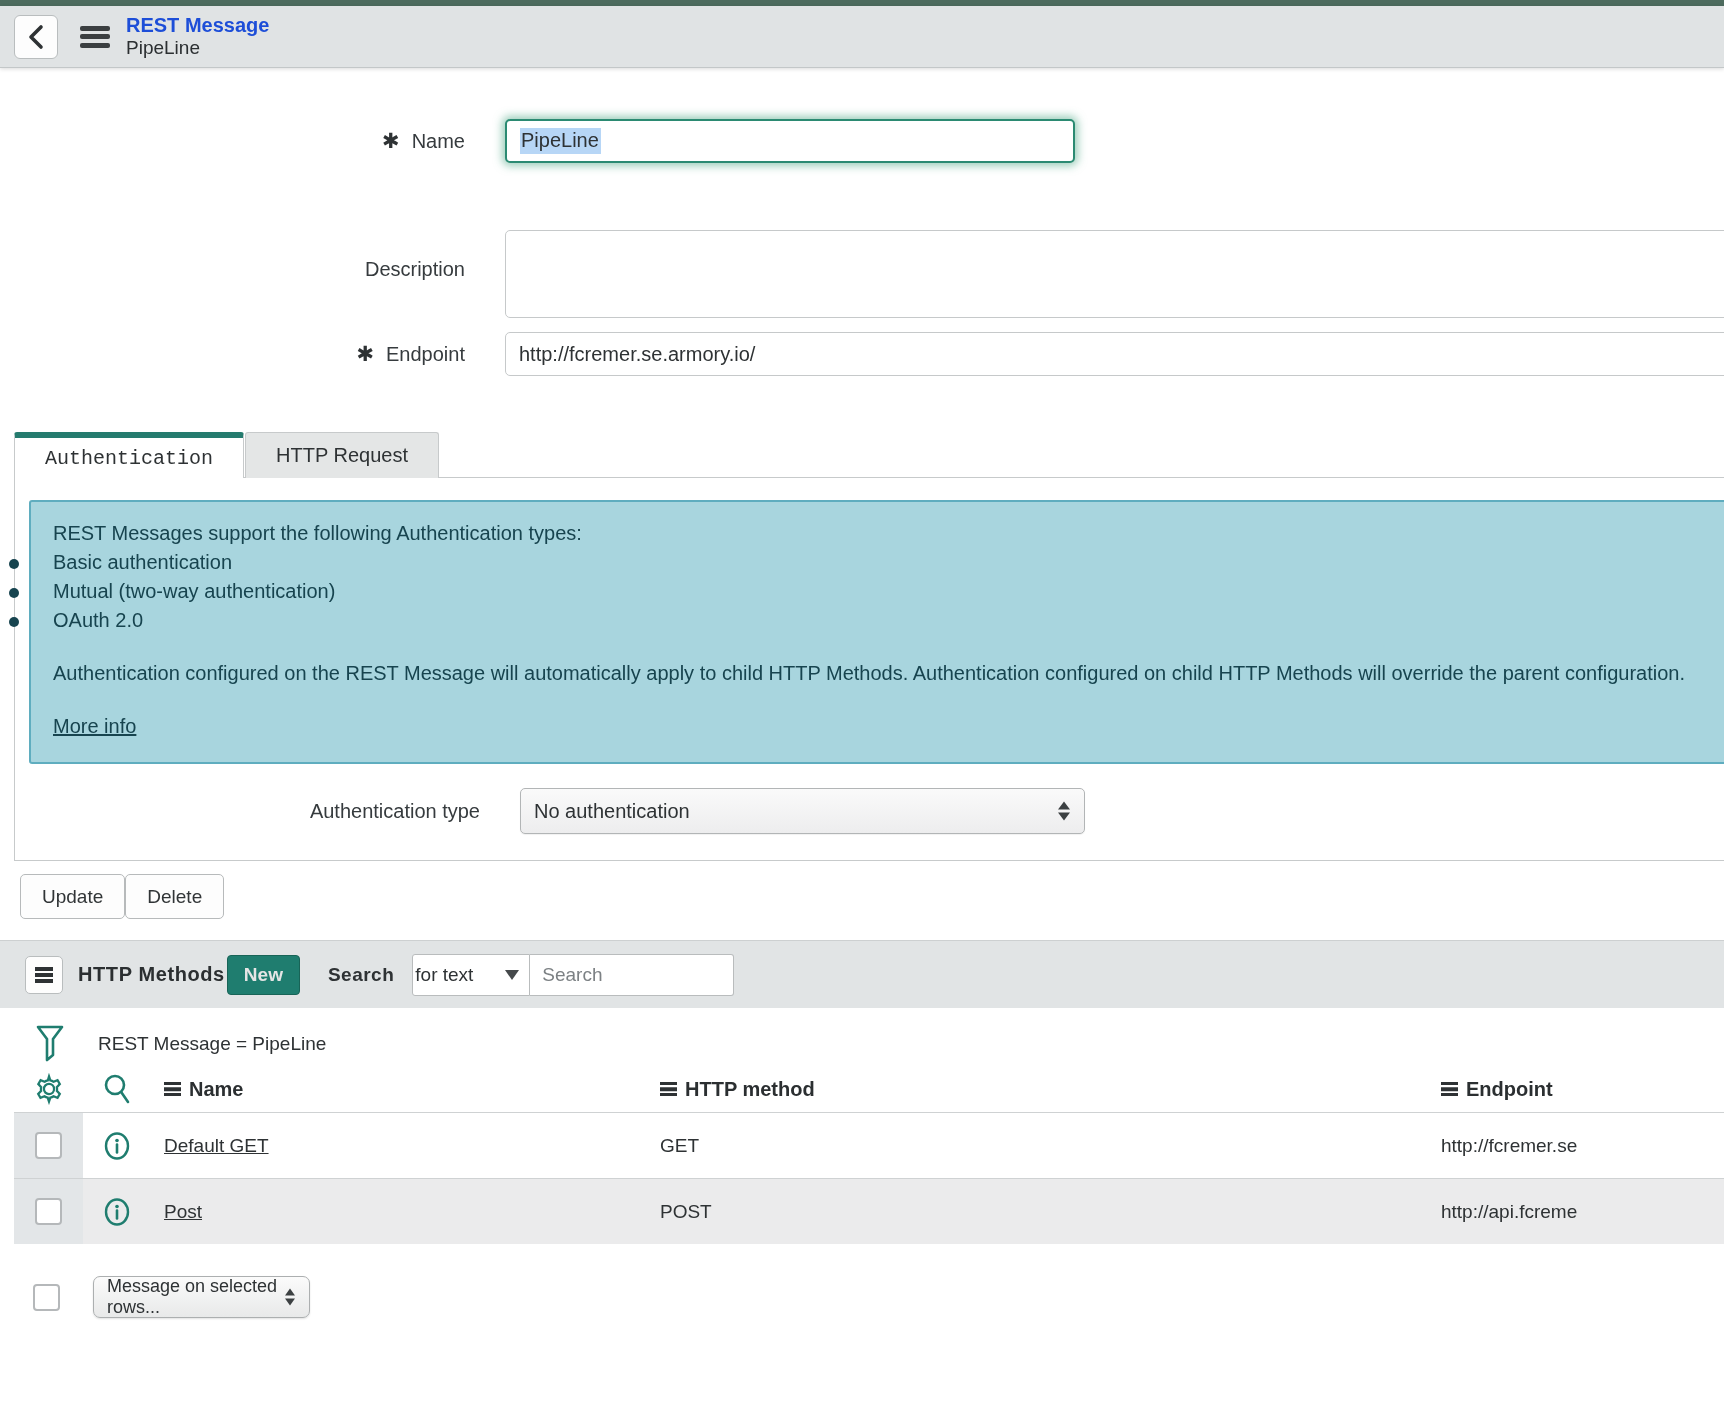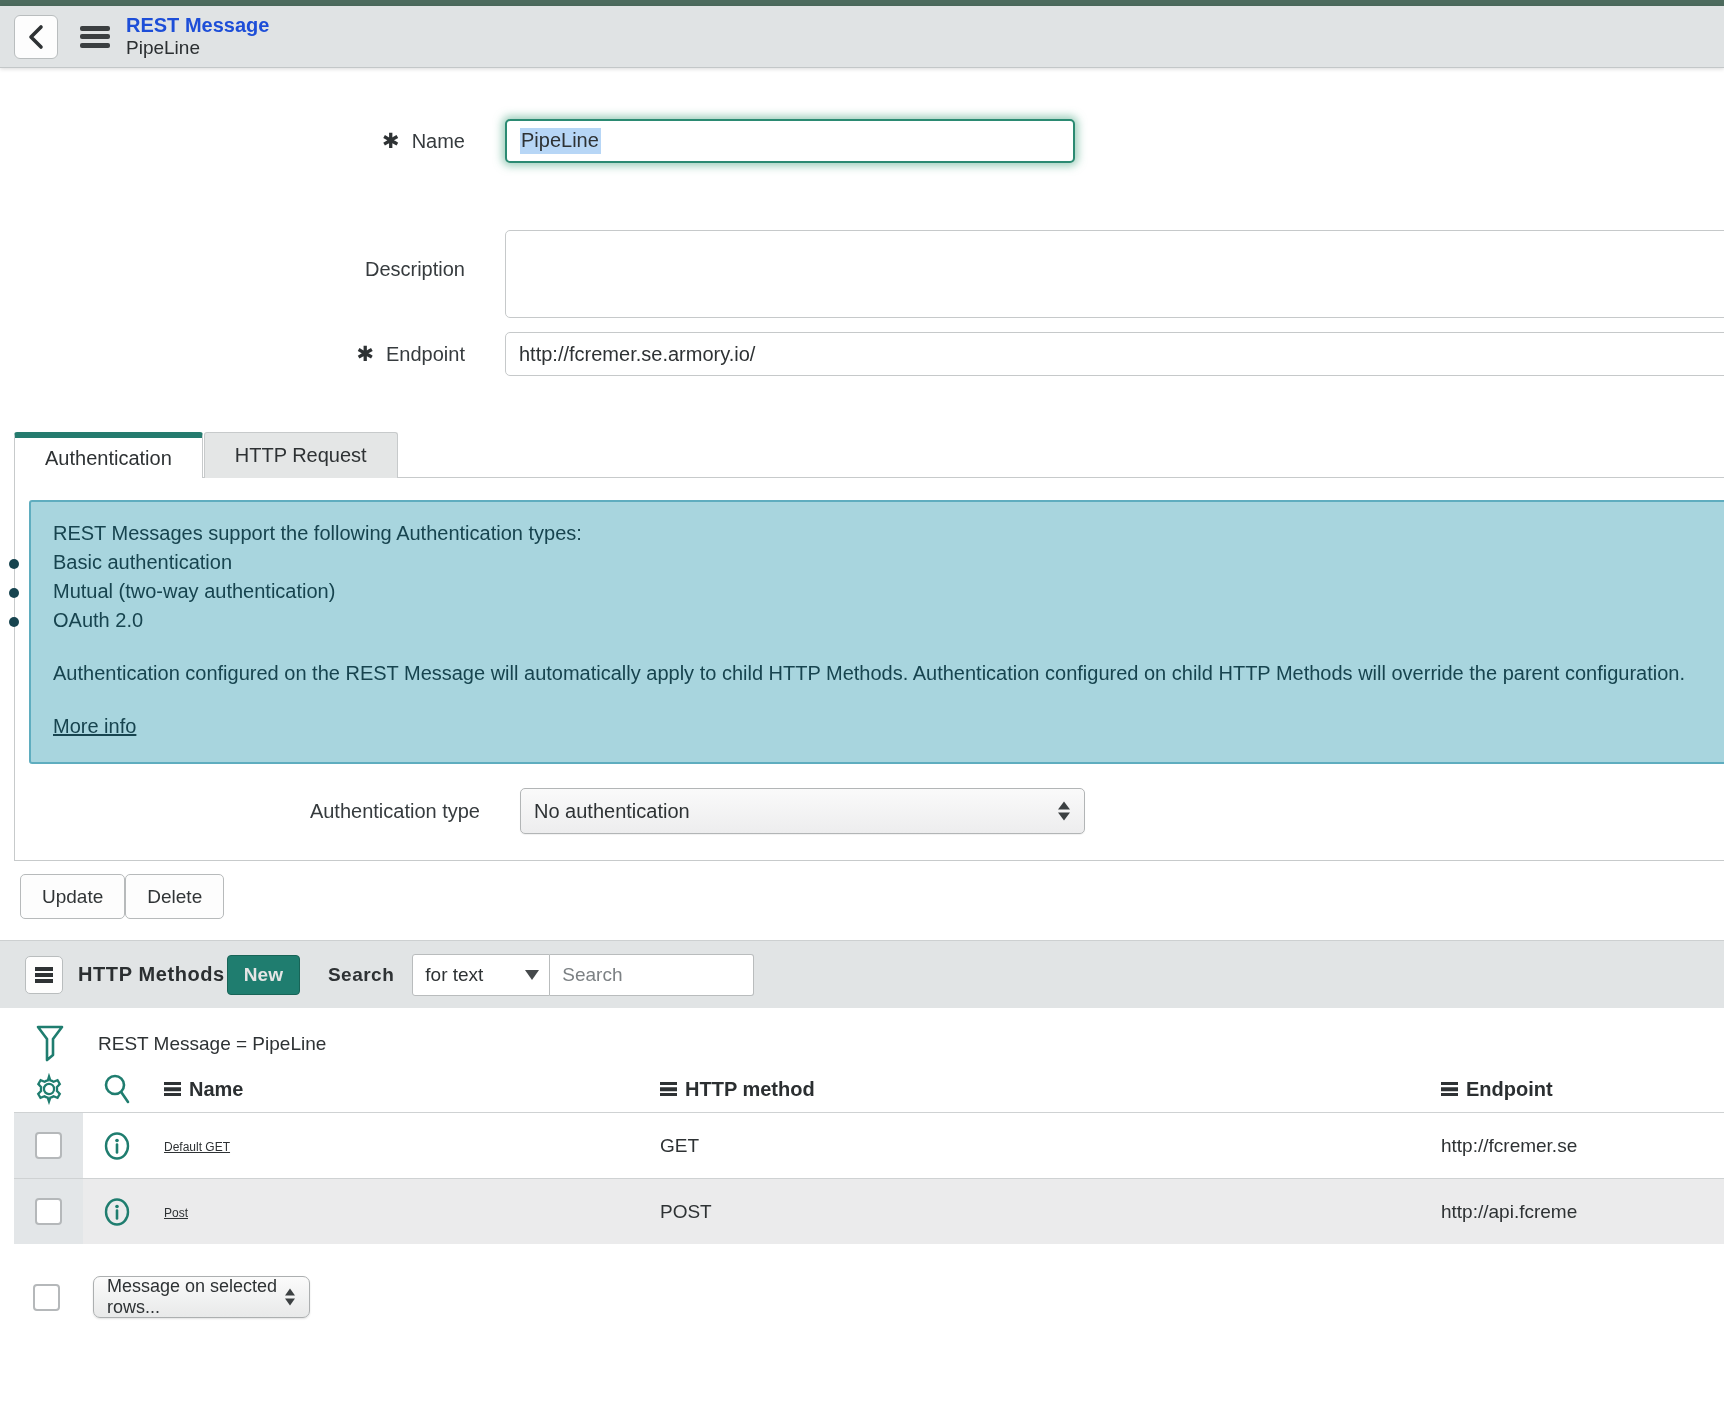--- a/index.html
+++ b/index.html
@@ -30,21 +30,21 @@
   .row-desc .form-label { margin-top:28px; }
   .desc-area { width:calc(100% + 30px); height:88px; border:1px solid #c6c9ca; border-radius:5px;
     font-size:20px; padding:10px 12px; resize:none; font-family:inherit; color:#2e3234; }
   .row-endpoint { margin-top:10px; }
   .text-input { width:calc(100% + 30px); height:44px; border:1px solid #c6c9ca; border-radius:5px;
     font-size:20px; padding:0 13px; color:#2e3234; font-family:inherit; }
 
   
   .tab-strip { display:flex; margin:56px 0 0 14px; position:relative; z-index:2; }
   .tab { font-size:20px; padding:0 30px; display:flex; align-items:center; cursor:pointer; height:46px; }
-  .tab.active { background:#fff; border:1px solid #c7cacb; border-bottom:none; border-top:6px solid #257b6e; border-radius:3px 3px 0 0; }
+  .tab.active { background:#fff; border:1px solid #c7cacb; border-bottom:none; border-top:6px solid #257b6e; border-radius:3px 3px 0 0;font-family:Liberation Mono, monospace; }
   .tab.inactive { background:#e4e6e6; border:1px solid #c7cacb; border-bottom:none; border-radius:3px 3px 0 0; margin-left:1px; }
   .tab-content { margin-left:14px; border:1px solid #c7cacb; border-right:none; margin-top:-1px; padding-bottom:26px; position:relative; z-index:1; }
 
   
   .info-box { margin:22px -20px 0 14px; background:#a8d5de; border:2px solid #5fadbf; border-radius:3px;
     padding:20px 30px 24px 22px; color:#17444f; font-size:20px; }
   .info-box p { margin:0; }
   .info-list { list-style:none; margin:6px 0 0 0; }
   .info-list li { position:relative; margin-top:6px; }
   .info-list li::before { content:""; position:absolute; left:-44px; top:8px; width:10px; height:10px; border-radius:50%; background:#17444f; }
@@ -71,22 +71,22 @@
   .list-menu-btn { width:38px; height:38px; margin-left:25px; background:#fdfdfd; border:1px solid #b9bdbe;
     border-radius:5px; display:flex; align-items:center; justify-content:center; cursor:pointer; }
   .bars { width:18px; height:16px; border-top:4px solid #2e3234; border-bottom:4px solid #2e3234; position:relative; }
   .bars::after { content:""; position:absolute; left:0; right:0; top:50%; transform:translateY(-50%); height:4px; background:#2e3234; }
   .bars.small { width:17px; height:14px; border-top:3.5px solid #2e3234; border-bottom:3.5px solid #2e3234; }
   .bars.small::after { height:3.5px; }
   .list-title { margin-left:15px; font-size:20px; font-weight:bold; letter-spacing:.6px; color:#2b2f31; }
   .new-btn { margin-left:2px; height:40px; padding:0 16px; background:#1f7d6f; border:1px solid #186457;
     border-radius:4px; color:#e5e5e5; font-size:19px; font-weight:bold; cursor:pointer; font-family:inherit; }
   .search-label { margin-left:28px; font-size:19px; font-weight:bold; letter-spacing:.5px; }
-  .search-select { position:relative; margin-left:18px; width:138px; height:42px; background:#fff;
-    border:1px solid #b9bcbd; border-radius:3px 0 0 3px; display:flex; align-items:center; padding-left:12px;
+  .search-select { position:relative; margin-left:18px; width:118px; height:42px; background:#fff;
+    border:1px solid #b9bcbd; border-radius:3px 0 0 3px; display:flex; align-items:center; padding-left:2px;
     font-size:19px; cursor:pointer;text-align:center; }
   .search-select .arrow { position:absolute; right:10px; top:50%; transform:translateY(-50%);
     width:0; height:0; border-left:7px solid transparent; border-right:7px solid transparent; border-top:10px solid #45494b; }
   .search-input { width:204px; height:42px; border:1px solid #b9bcbd; border-left:none; border-radius:0 3px 3px 0;
     font-size:19px; padding:0 12px; font-family:inherit; color:#2e3234; }
   .search-input::placeholder { color:#7c8184; }
 
   
   .filter-row { display:flex; align-items:center; margin:14px 0 0 36px; gap:34px; height:44px; }
   .filter-text { font-size:19px; color:#2e3234; }
@@ -97,21 +97,21 @@
   .th { display:flex; align-items:center; gap:8px; font-size:20px; font-weight:bold; color:#2b2f31; }
   .th-name { padding-left:14px; }
   .th-method { padding-left:5px; }
   .cell-center { display:flex; justify-content:center; align-items:center; height:100%; }
   .data-row { height:66px; border-top:1px solid #cfd2d3; }
   .data-row:last-of-type { border-bottom:1px solid #cfd2d3; }
   .row-odd { background:#fff; }
   .row-even { background:#ebebec; }
   .checkbox-cell { background:#e3e6e8; height:100%; display:flex; align-items:center; justify-content:center; }
   .checkbox { width:27px; height:27px; background:#fff; border:2px solid #b5b8ba; border-radius:4px; cursor:pointer; }
-  .row-link { font-size:12px; color:#2e3234; text-decoration:underline; cursor:pointer; padding-left:14px; }
+  .row-link { font-size:19px; color:#2e3234; text-decoration:underline; cursor:pointer; padding-left:14px; }
   .method-cell { font-size:19px; padding-left:5px; }
   .endpoint-cell { font-size:19px; white-space:nowrap; overflow:hidden; }
 
   
   .list-footer { display:flex; align-items:center; margin:32px 0 0 33px; gap:33px; }
   .actions-select { position:relative; width:217px; height:42px; border:1px solid #acafb0; border-radius:7px;
     background:linear-gradient(180deg,#fbfbfb 0%,#e8e9e9 100%); display:flex; align-items:center;
     padding-left:13px; font-size:18px; cursor:pointer; box-shadow:0 1px 2px rgba(0,0,0,.12); }
   .actions-select .updown i.up { border-bottom:7px solid #3c4042; }
   .actions-select .updown i.down { border-top:7px solid #3c4042; }

